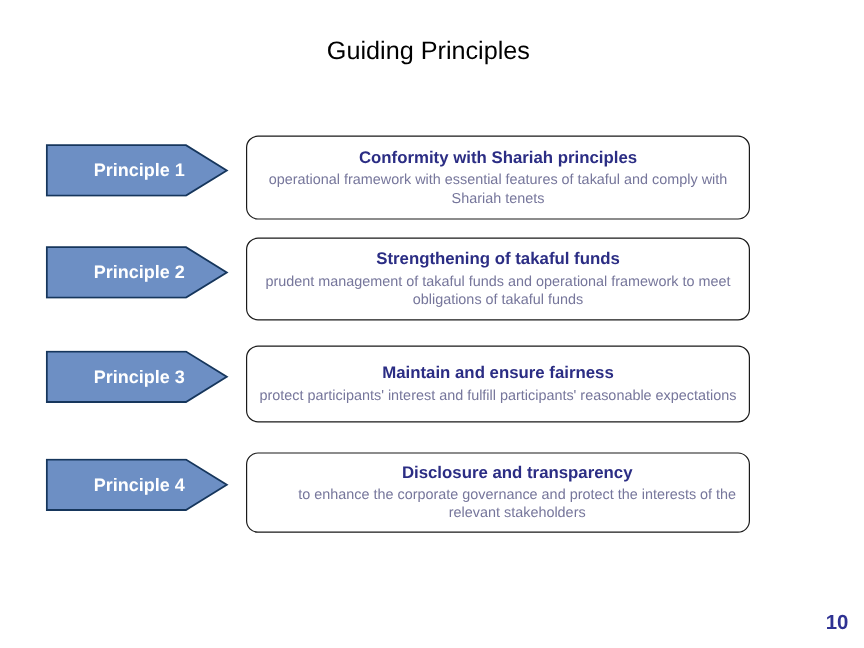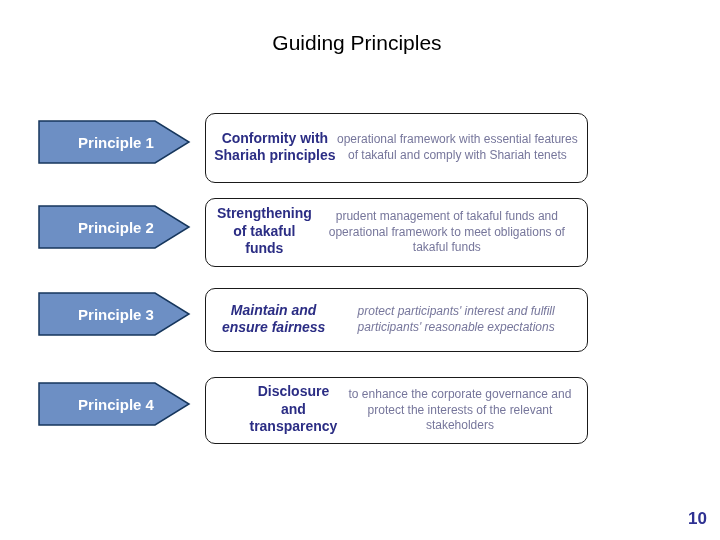--- a/index.html
+++ b/index.html
@@ -50,27 +50,27 @@
     align-items: center;
     justify-content: center;
     color: #ffffff;
     font-size: 15px;
     font-weight: bold;
     margin-left: 19px;
   }
   .info-box {
     position: absolute;
     left: 205px;
-    width: 383px;
+    width: 420px;
     border: 1px solid #1a1a1a;
     border-radius: 10px;
     background: #ffffff;
     box-sizing: border-box;
     display: flex;
-    flex-direction: row;
+    flex-direction: column;
     align-items: center;
     justify-content: center;
     padding: 3px 8px;
     text-align: center;
   }
   .box-heading {
     font-size: 14px;
     font-weight: bold;
     color: #2b2d84;
     line-height: 1.25;
@@ -80,21 +80,21 @@
     font-size: 12px;
     color: #76769b;
     line-height: 1.3;
   }
   .arrow-1 { top: 120px; }
   .arrow-2 { top: 205px; padding-left: 11px; }
   .arrow-3 { top: 292px; }
   .arrow-4 { top: 382px; text-align: right; }
   .box-1 { top: 113px; height: 70px; }
   .box-2 { top: 198px; height: 69px; }
-  .box-3 { top: 288px; height: 64px; font-style: italic; }
+  .box-3 { top: 288px; height: 64px; }
   .box-4 { top: 377px; height: 67px; padding-left: 40px; }
   .page-number {
     position: absolute;
     top: 509px;
     right: 13px;
     font-size: 17px;
     font-weight: bold;
     color: #2e3192;
     text-align: center;
   }

